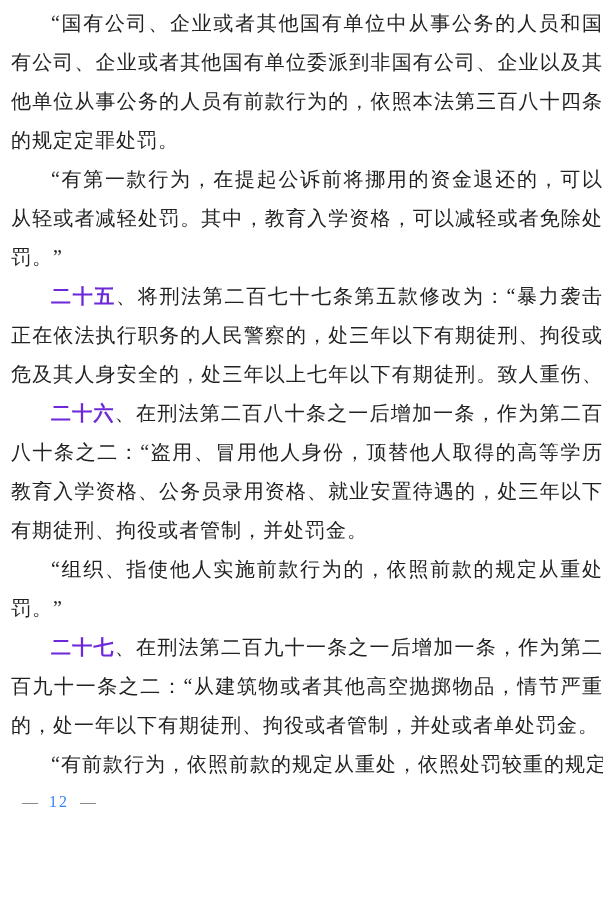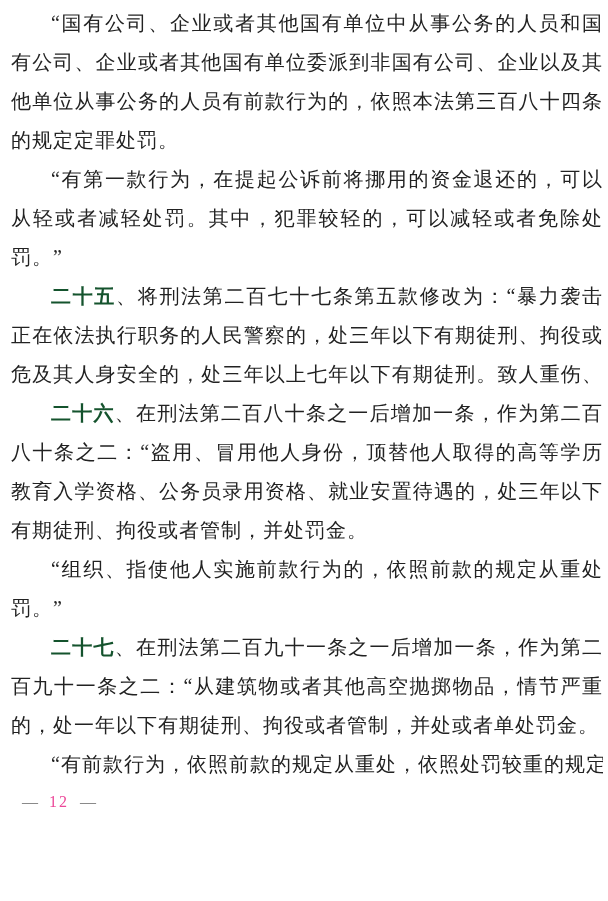--- a/index.html
+++ b/index.html
@@ -28,49 +28,49 @@
     white-space: nowrap;
   }
   .line.flush {
     text-align: center;
     text-align-last: left;
   }
   .line.indent { text-indent: 2em; }
   .lead {
     font-family: "Liberation Sans", "DejaVu Sans", sans-serif;
     font-weight: 700;
-    color: #14532d;
+    color: #6d28d9;
   }
   .footer {
     margin-top: 8px;
     margin-left: 11px;
     display: flex;
     align-items: center;
     gap: 11px;
     font-size: 16px;
     line-height: 20px;
     color: #333333;
   }
   .footer .dash { color: #777777; letter-spacing: 0; }
-  .footer .num { color: #ec4899; letter-spacing: 2px; }
+  .footer .num { color: #3b82f6; letter-spacing: 2px; }
 </style>
 </head>
 <body>
 
 <main class="doc">
   <div id="doc-body">
       <div class="para">
         <div class="line indent">“国有公司、企业或者其他国有单位中从事公务的人员和国</div>
         <div class="line">有公司、企业或者其他国有单位委派到非国有公司、企业以及其</div>
         <div class="line">他单位从事公务的人员有前款行为的，依照本法第三百八十四条</div>
         <div class="line flush">的规定定罪处罚。</div>
       </div>
       <div class="para">
         <div class="line indent">“有第一款行为，在提起公诉前将挪用的资金退还的，可以</div>
-        <div class="line">从轻或者减轻处罚。其中，犯罪较轻的，可以减轻或者免除处</div>
+        <div class="line">从轻或者减轻处罚。其中，教育入学资格，可以减轻或者免除处</div>
         <div class="line flush">罚。”</div>
       </div>
       <div class="para">
         <div class="line indent"><span class="lead">二十五</span>、将刑法第二百七十七条第五款修改为：“暴力袭击</div>
         <div class="line">正在依法执行职务的人民警察的，处三年以下有期徒刑、拘役或</div>
         <div class="line">危及其人身安全的，处三年以上七年以下有期徒刑。致人重伤、</div>
       </div>
       <div class="para">
         <div class="line indent"><span class="lead">二十六</span>、在刑法第二百八十条之一后增加一条，作为第二百</div>
         <div class="line">八十条之二：“盗用、冒用他人身份，顶替他人取得的高等学历</div>

